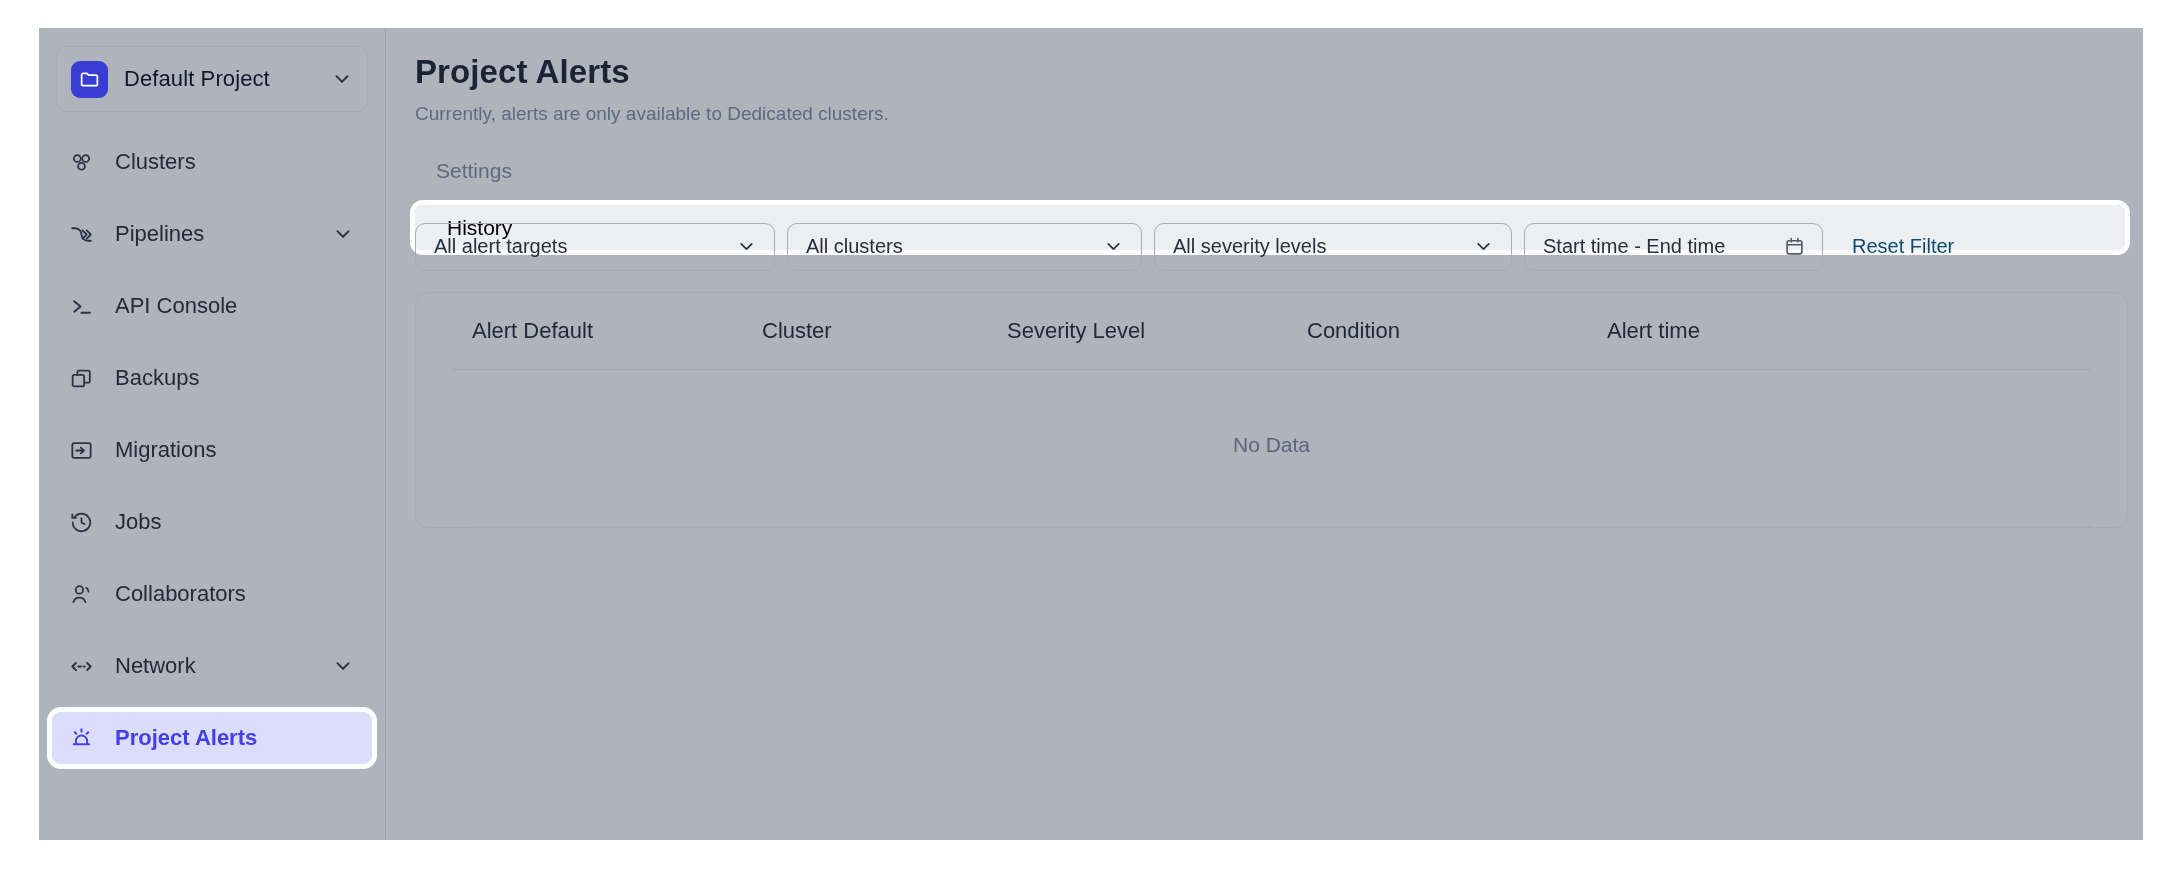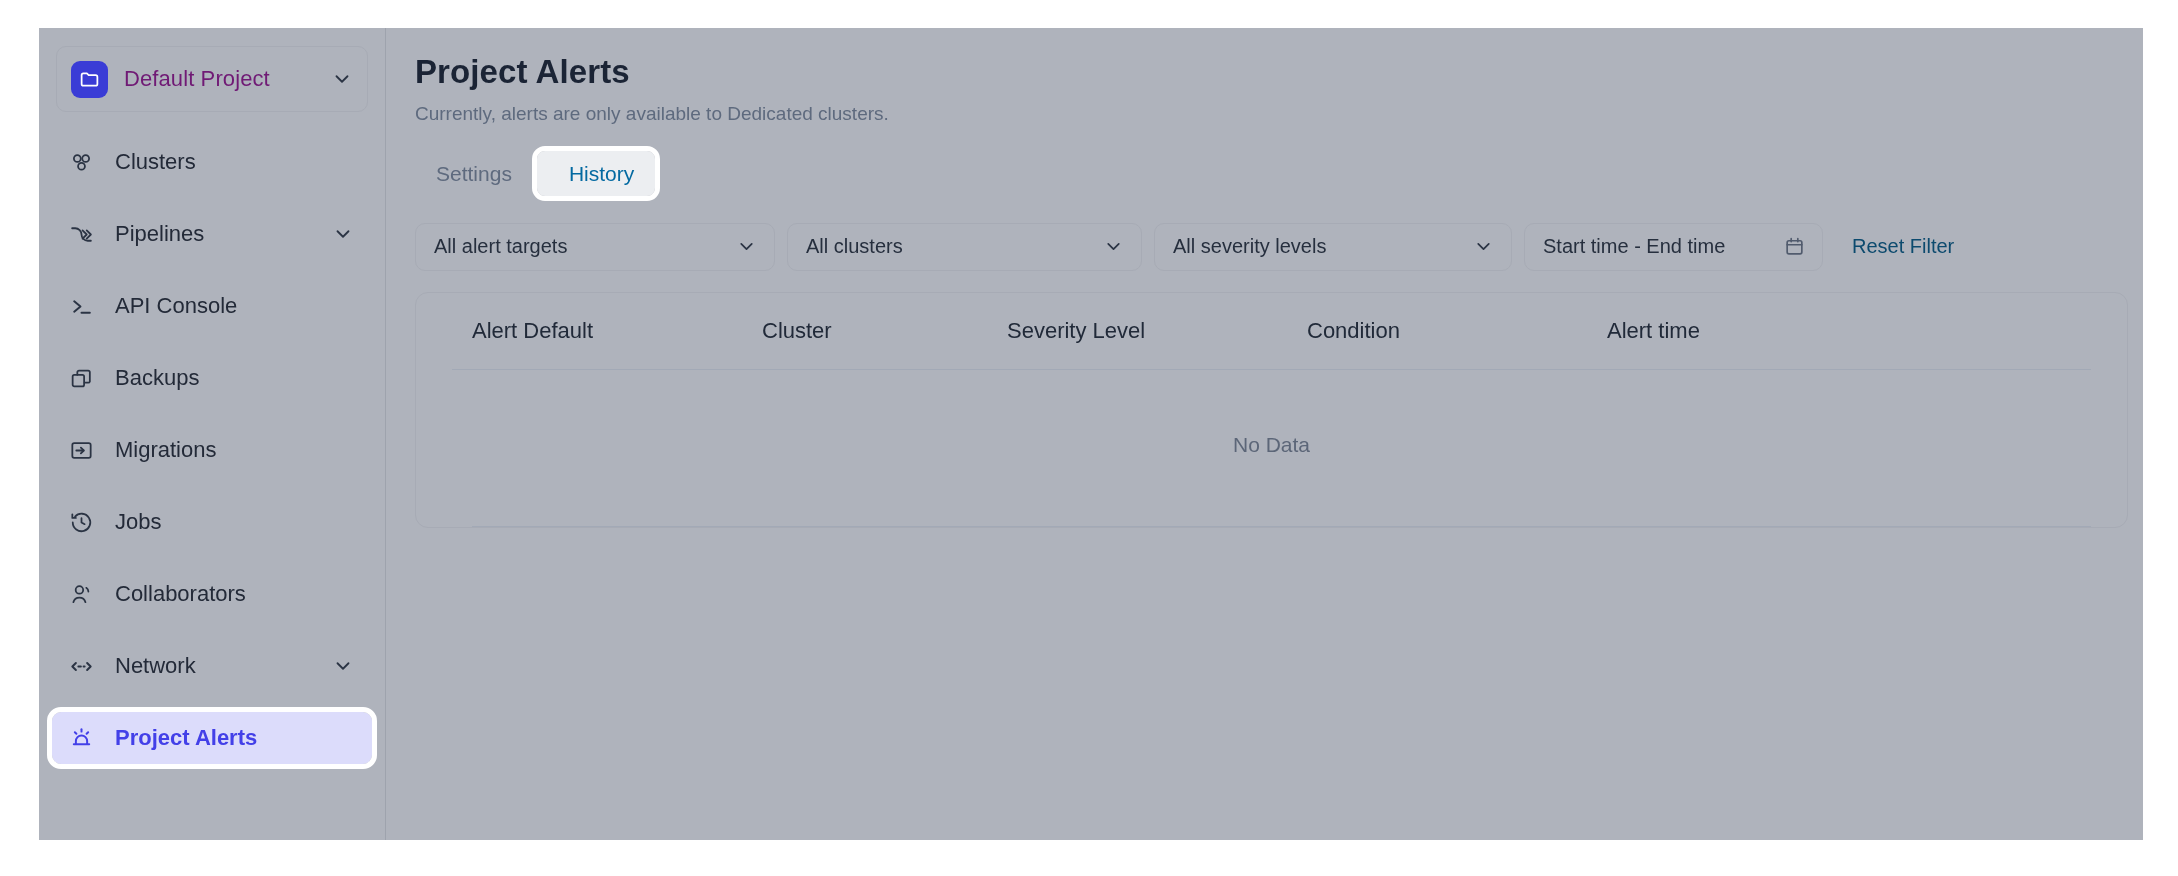--- a/index.html
+++ b/index.html
@@ -47,21 +47,21 @@
   }
   .project-badge {
     width: 37px; height: 37px;
     border-radius: 9px;
     background: #3a3cd6;
     display: flex; align-items: center; justify-content: center;
     flex: 0 0 37px;
   }
   .project-name {
     font-size: 22px;
-    color: #701a75;
+    color: #0f172a;
     flex: 1 1 auto;
     letter-spacing: .1px;
   }
   .chev { flex: 0 0 auto; display:flex; align-items:center; }
 
   .nav {
     margin-top: 24px;
     padding: 0 0 0 0;
   }
   .nav-item {
@@ -110,36 +110,36 @@
     margin-top: 3px;
   }
   .page-sub {
     font-size: 19px;
     color: #5e6a7e;
     margin-top: 12px;
   }
 
   .tabs {
     display: flex;
-    align-items: center;
-    gap: 4px;
+    gap: 12px;
     margin-top: 23px;
     height: 52px;
+    flex-direction: column;
   }
   .tab {
     font-size: 21px;
     color: #5e6a7e;
     padding: 12px 21px;
     border-radius: 8px;
     cursor: pointer;
     line-height: 1;
   }
   .tab.active {
     background: #eceef1;
-    color: #0369a1;
+    color: #000000;
     outline: 5px solid #ffffff;
     padding-left: 32px;
   }
 
   .filters {
     display: flex;
     align-items: center;
     gap: 12px;
     margin-top: 23px;
     height: 48px;

